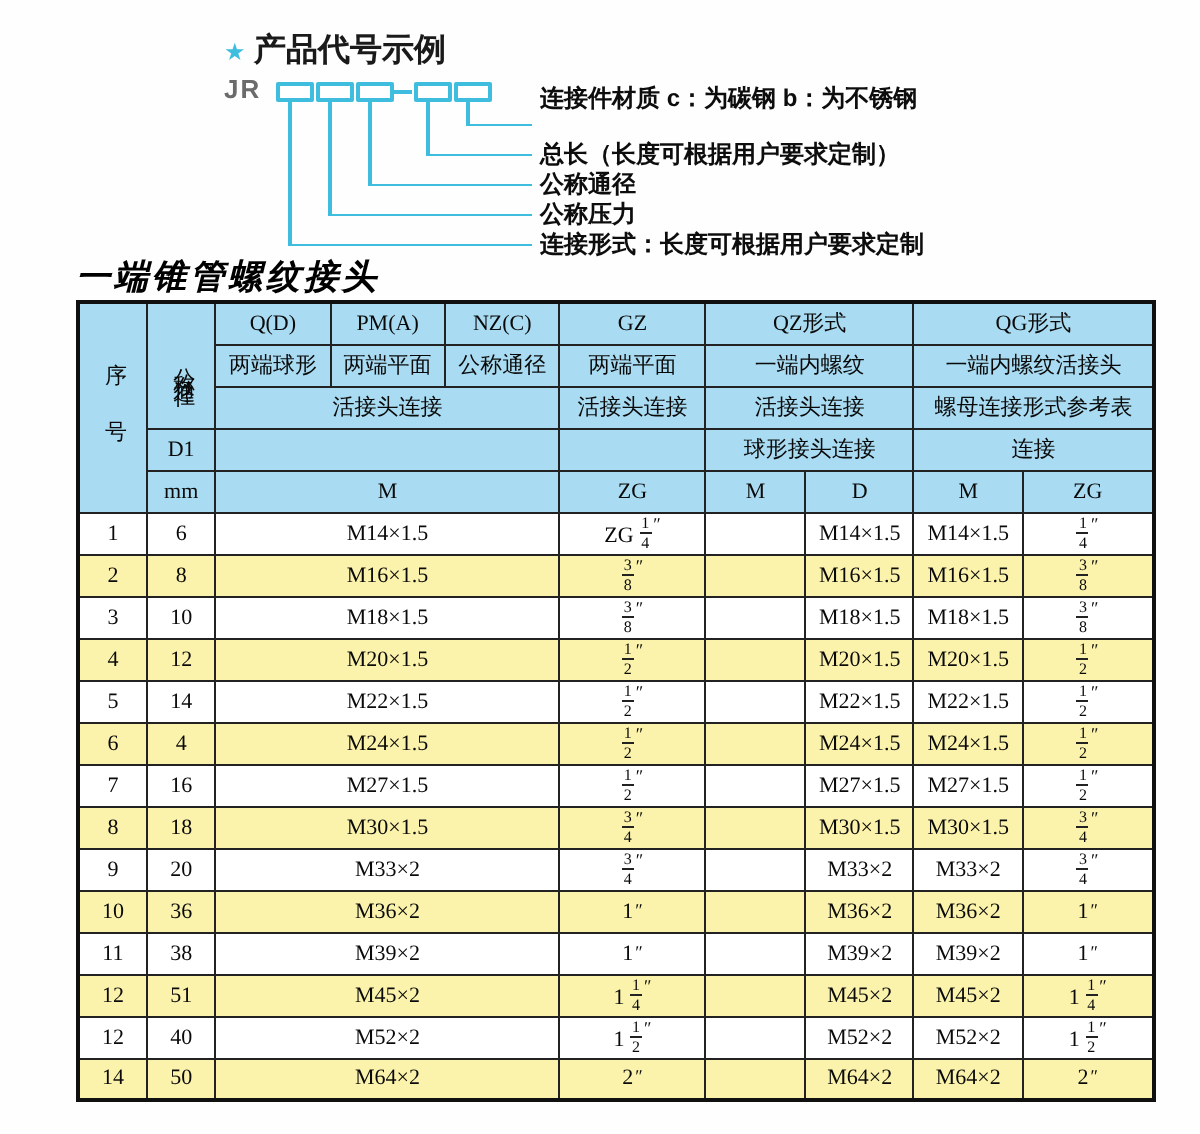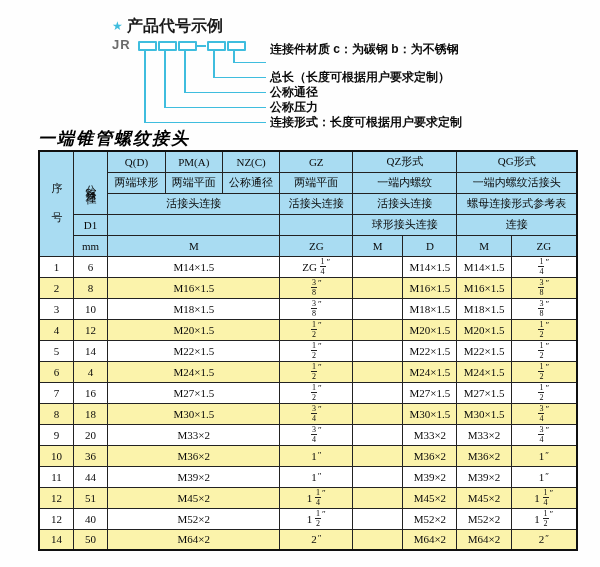--- a/index.html
+++ b/index.html
@@ -225,21 +225,21 @@
           <td>36</td>
           <td colspan="3">M36×2</td>
           <td>1<span class="inch">″</span></td>
           <td></td>
           <td>M36×2</td>
           <td>M36×2</td>
           <td>1<span class="inch">″</span></td>
         </tr>
         <tr>
           <td>11</td>
-          <td>44</td>
+          <td>38</td>
           <td colspan="3">M39×2</td>
           <td>1<span class="inch">″</span></td>
           <td></td>
           <td>M39×2</td>
           <td>M39×2</td>
           <td>1<span class="inch">″</span></td>
         </tr>
         <tr class="yellow">
           <td>12</td>
           <td>51</td>

